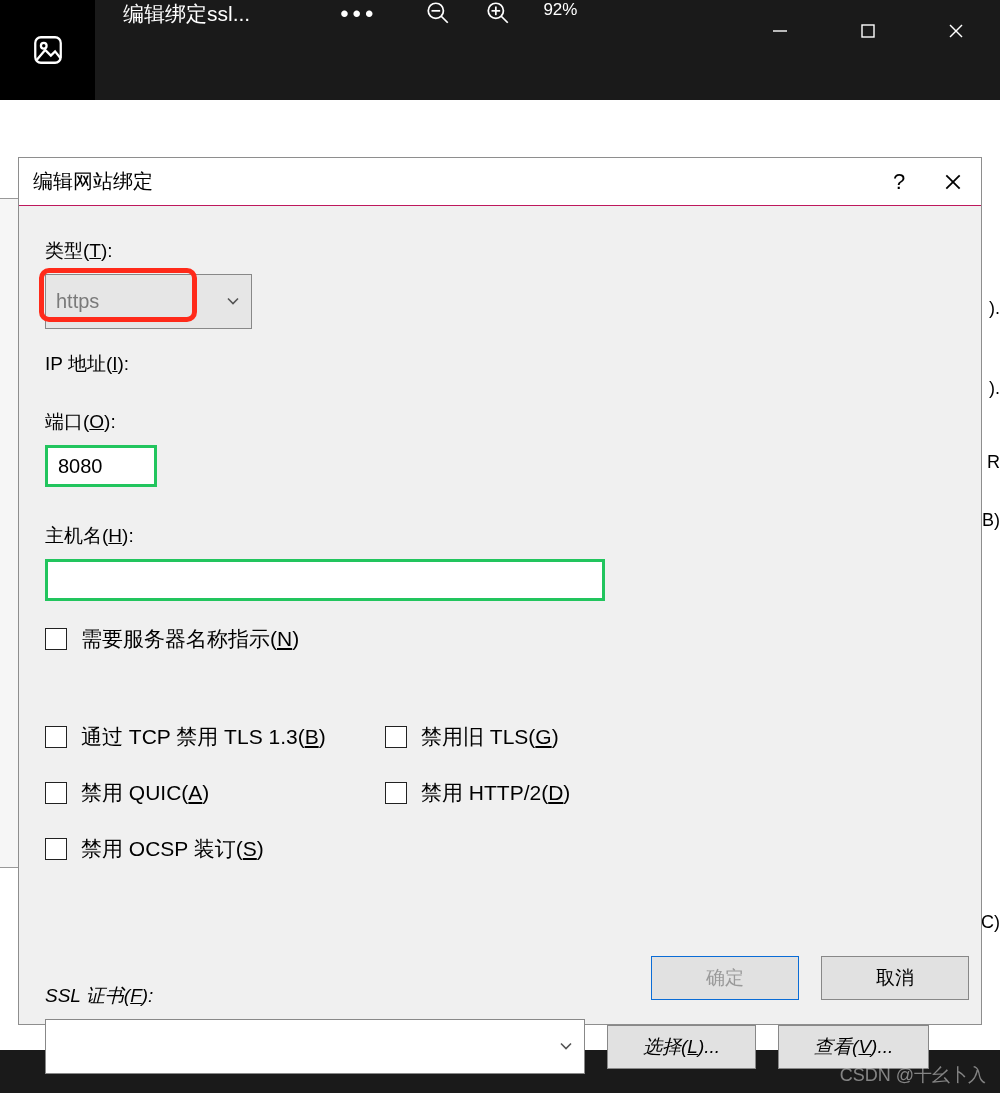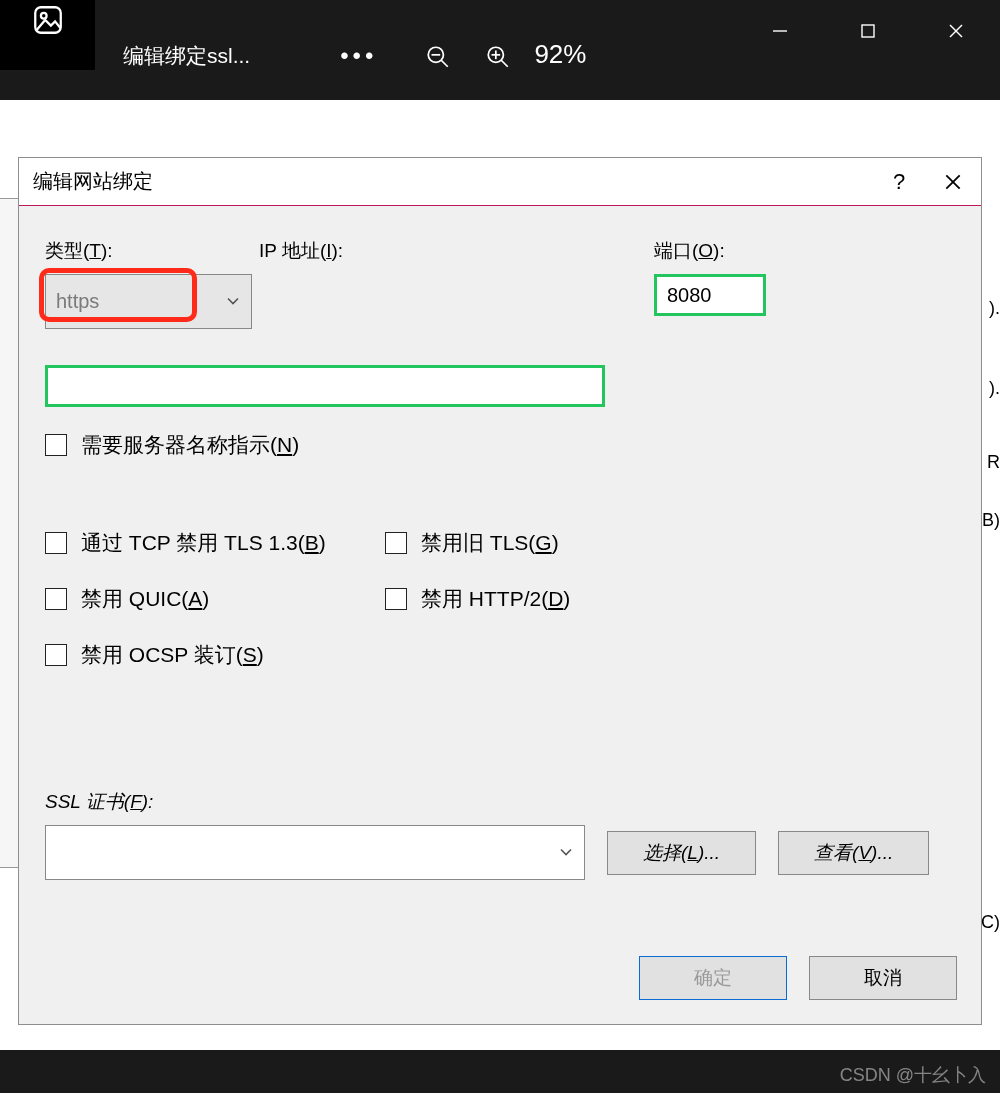--- a/index.html
+++ b/index.html
@@ -2,32 +2,32 @@
 <html><head>
 <meta charset="utf-8">
 <style>
   * { box-sizing: border-box; font-family: "Microsoft YaHei", "Segoe UI", sans-serif; }
   html, body { margin: 0; padding: 0; }
   body { width: 1000px; height: 1093px; background: #1a1a1a; overflow: hidden; position: relative; }
 
   
   .appbar {
     width: 796px; height: 70px; background: #1a1a1a; color: #fff;
-    display: flex; align-items: flex-end;
+    display: flex; align-items: flex-start;
   }
   .appbar .thumb {
     width: 95px; height: 100px; background: #000;
     display: flex; align-items: center; justify-content: center;
   }
   .appbar .thumb svg { width: 34px; height: 34px; }
   .appbar .title { margin-left: 28px; font-size: 21px; color:#fff; }
   .appbar .more { margin-left: 90px; font-size: 24px; letter-spacing: 4px; cursor:pointer;}
   .zoom-out, .zoom-in { margin-left: 48px; display:flex; align-items:center; cursor:pointer;}
   .zoom-in  { margin-left: 34px; }
-  .zoom-pct { margin-left: 23px; font-size: 26px; }
+  .zoom-pct { margin-left: 32px; font-size: 17px; }
   .winbtns { position:absolute; right:0; top:0; display:flex; }
   .winbtn { width:88px; height:62px; display:flex; align-items:center; justify-content:center; cursor:pointer;}
   .winbtn svg { stroke:#fff; }
 
   
   .bg-panel {
     position:absolute; left:0; top:100px; width:1000px; height:950px; background:#fff;
   }
   .bg-left-border { position:absolute; left:0; top:198px; width:18px; height:670px; border-top:1px solid #999; border-bottom:1px solid #999; background:#f6f6f6;}
   .bg-right-frag { position:absolute; right:0; font-size:18px; color:#000; }
@@ -42,21 +42,21 @@
     display:flex; align-items:center; padding-left:14px;
     font-size:20px; color:#000;
   }
   .dlg-titlebar .spacer { flex:1; }
   .dlg-help { width:52px; text-align:center; font-size:22px; cursor:pointer; }
   .dlg-close { width:56px; height:48px; display:flex; align-items:center; justify-content:center; cursor:pointer;}
   .dlg-close svg { stroke:#000; }
 
   .dlg-body { padding: 32px 26px 0 26px; position:relative; height:calc(100% - 48px); }
 
-  .row1 { display:flex; gap:7px; }
+  .row1 { display:flex; gap:22px;flex-direction:column; }
   .col-type  { width:207px; }
   .col-ip    { width:388px; }
   .col-port  { width:112px; }
 
   .fld-label { font-size:19px; color:#000; margin-bottom:10px; display:block;}
 
   .select {
     height:55px; border:1px solid #888; background:#e6e6e6;
     display:flex; align-items:center; padding:0 10px; font-size:20px; color:#666;
     position:relative; cursor:default;
@@ -88,21 +88,21 @@
   .ssl-row { display:flex; gap:22px; align-items:center;}
   .ssl-select { width:540px; }
   .btn {
     height:44px; border:1px solid #888; background:#e1e1e1;
     display:inline-flex; align-items:center; justify-content:center;
     padding:0 35px; font-size:19px; color:#000; cursor:pointer; min-width:148px;
   }
   .btn.disabled { color:#9a9a9a; cursor:default; }
   .btn.primary-border { border:1.5px solid #0a6cd6; }
 
-  .dlg-footer { position:absolute; right:24px; bottom:24px; display:flex; gap:22px;margin-left:14px;}
+  .dlg-footer { position:absolute; right:12px; bottom:24px; display:flex; gap:22px;margin-left:14px;}
 
   
   .watermark { position:absolute; right:14px; bottom:6px; font-size:18px; color:rgba(220,220,220,0.55); }
 
   .underline { text-decoration: underline; }
 </style>
 </head>
 <body>
 
 <div class="appbar">
@@ -200,20 +200,23 @@
 
       <div class="col-port">
         <span class="fld-label">
           <span>端口(</span><span class="underline">O</span><span>):</span>
         </span>
         <input class="textbox" value="8080" style="">
       </div>
     </div>
 
     <div class="host-row">
+      <span class="fld-label">
+        <span>主机名(</span><span class="underline">H</span><span>):</span>
+      </span>
       <input class="textbox host-input" value="" style="">
     </div>
 
     <div class="chk-row">
       <span class="chk-box"></span>
       <span>
         <span>需要服务器名称指示(</span><span class="underline">N</span><span>)</span>
       </span>
     </div>
 

